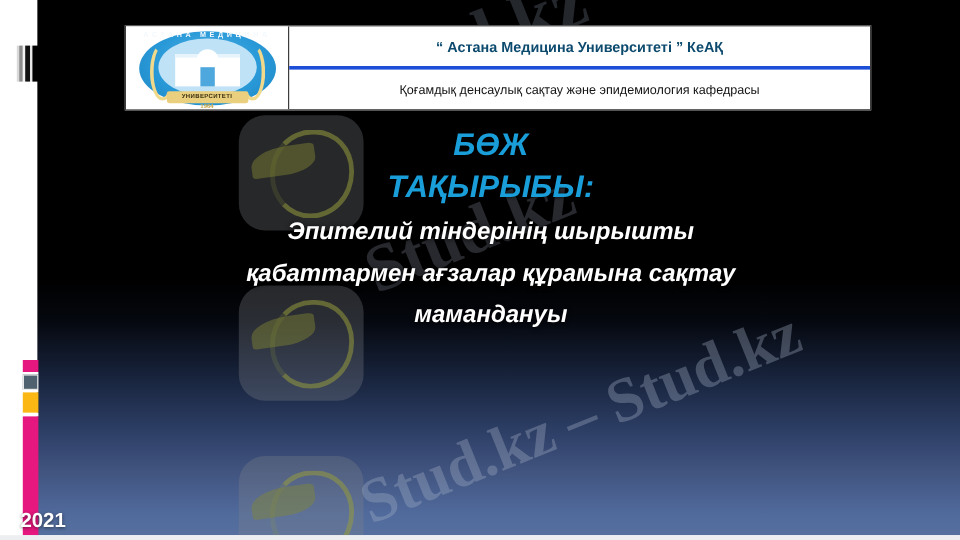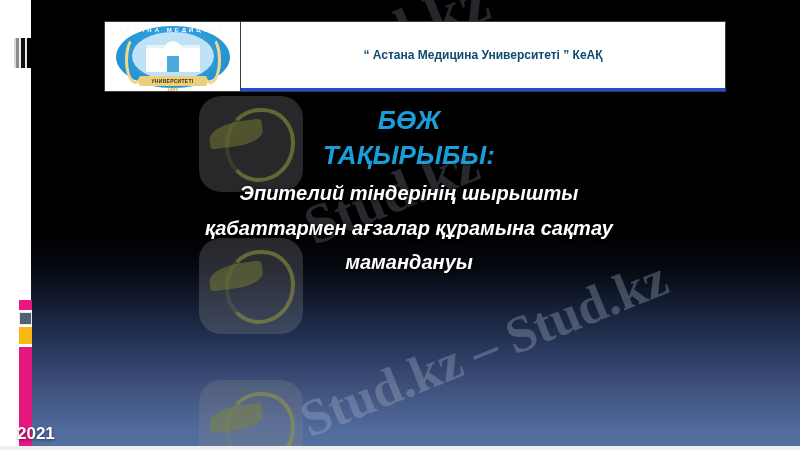--- a/index.html
+++ b/index.html
@@ -348,20 +348,21 @@
         <div class="wheatL"></div>
         <div class="wheatR"></div>
         <div class="inner"></div>
         <div class="bldg"></div>
         <div class="ribbon">УНИВЕРСИТЕТІ</div>
         <div class="yr">1964</div>
       </div>
     </div>
     <div class="text-cells">
       <div class="hdr-row hdr-row-top">“ Астана Медицина Университеті ” КеАҚ</div>
+      <div class="hdr-row hdr-row-bot">Қоғамдық денсаулық сақтау және эпидемиология кафедрасы</div>
     </div>
   </div>
 
   <div class="title-block">
     <div class="title-kicker">БӨЖ</div>
     <div class="title-kicker">ТАҚЫРЫБЫ:</div>
     <div class="title-main">Эпителий тіндерінің шырышты</div>
     <div class="title-main">қабаттармен ағзалар құрамына сақтау</div>
     <div class="title-main">мамандануы</div>
   </div>

